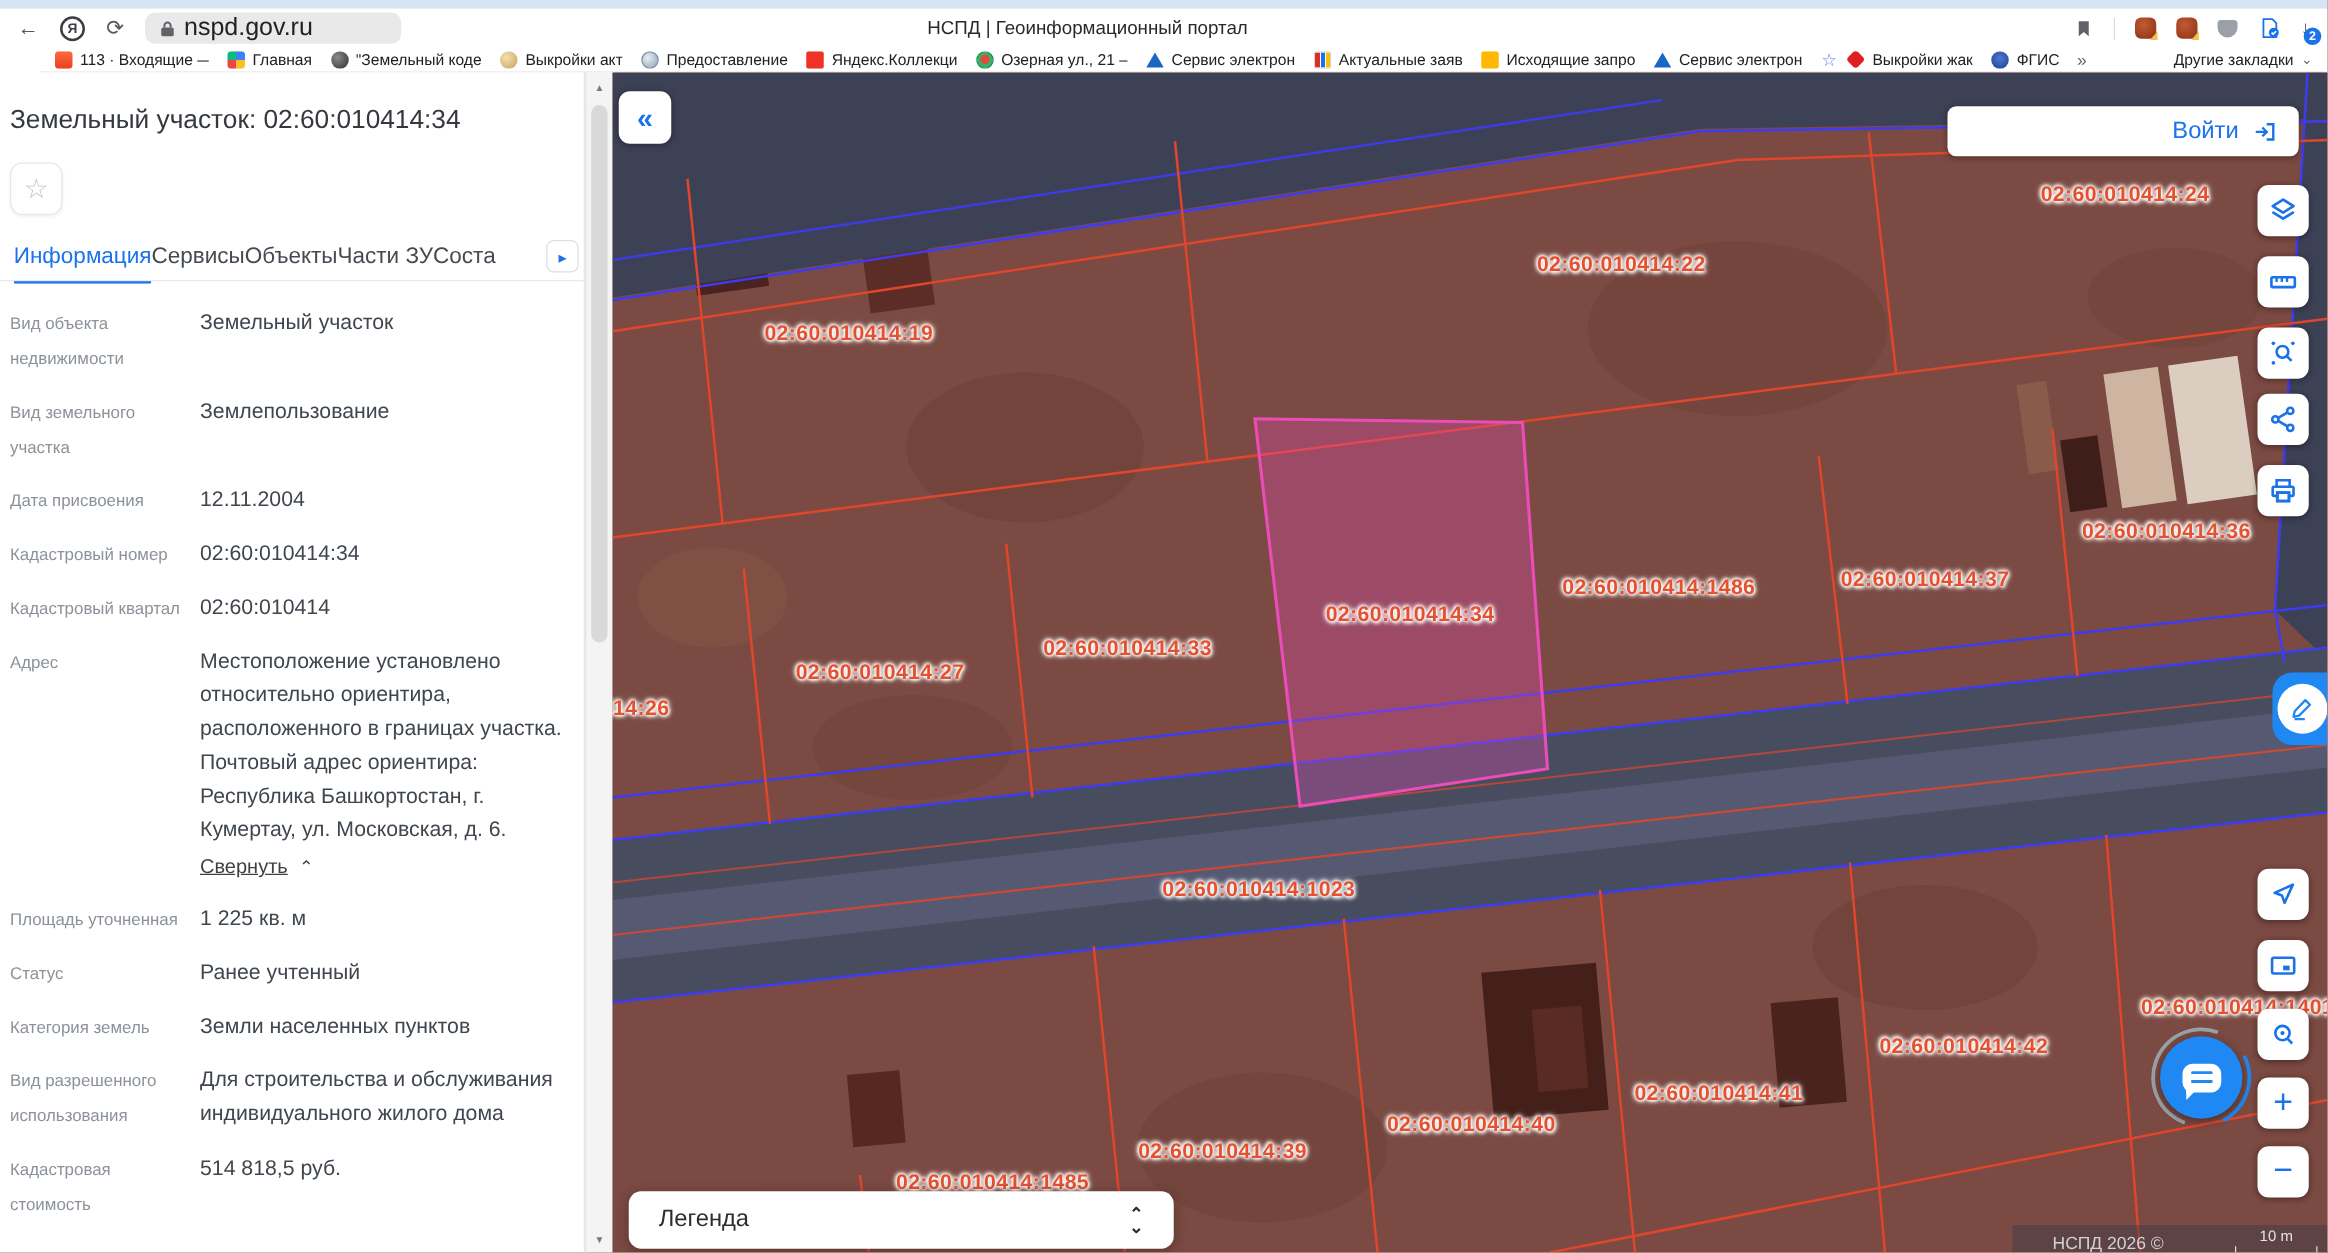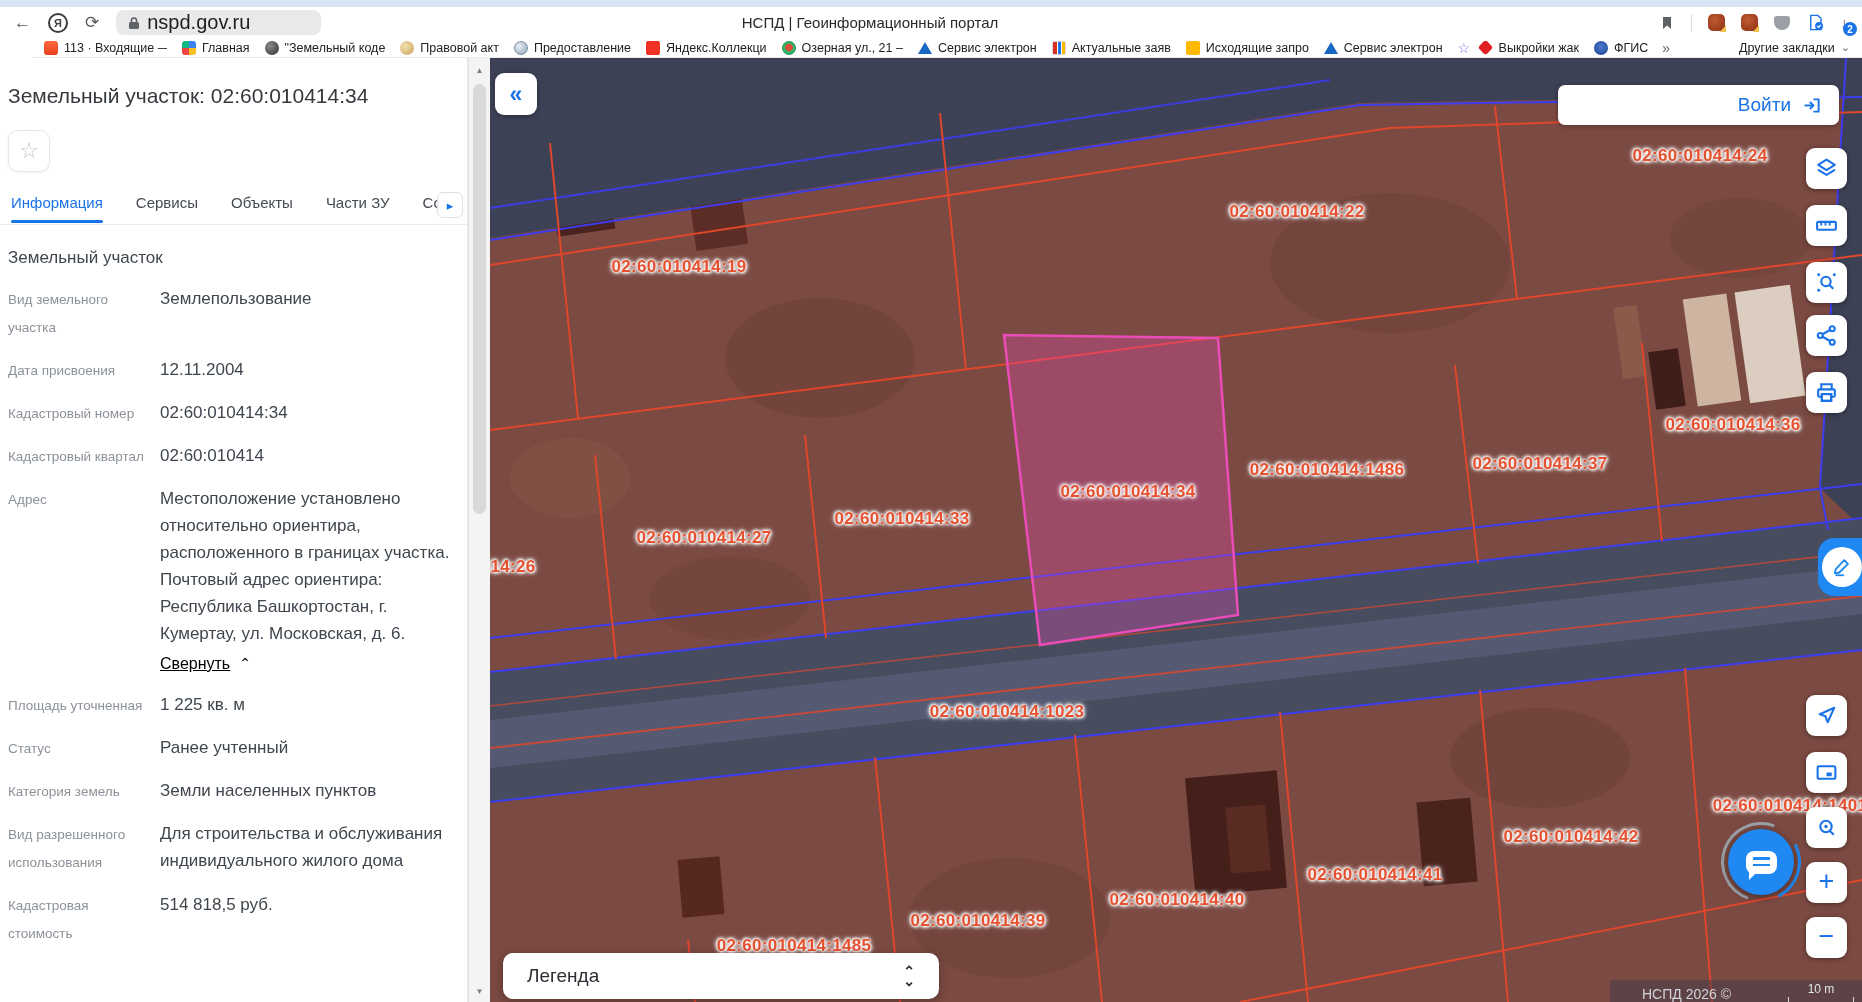--- a/index.html
+++ b/index.html
@@ -42,31 +42,31 @@
   .ic-red-mark { background:#e02020; border-radius:3px; transform:rotate(45deg); width:11px; height:11px; margin:0 2px; }
   .ic-crest { background:radial-gradient(circle at 50% 40%, #4a7bd0, #1d3f8f); border-radius:50%; }
   .bm-overflow { margin-left:14px; color:#5f6368; font-size:14px; cursor:pointer; }
   .bm-right { margin-left:auto; display:flex; align-items:center; gap:6px; cursor:pointer; flex:none; }
   .bm-right .chev { font-size:11px; color:#5f6368; }
 
   
   .panel { position:absolute; top:58px; left:0; width:468px; height:944px; background:#fff; border-right:1px solid #e8e8e8; overflow:hidden; }
   .panel-title { position:absolute; left:8px; top:26px; font-size:21px; color:#35393d; }
   .star-btn { position:absolute; left:8px; top:72px; width:42px; height:42px; border:1px solid #e3e7ea; border-radius:10px; box-shadow:0 1px 3px rgba(0,0,0,.06); display:flex; align-items:center; justify-content:center; font-size:22px; color:#bfc6cd; cursor:pointer; background:#fff; }
-  .tabs { position:absolute; left:11px; top:136px; display:flex; gap:33px; font-size:15px; color:#454b52; white-space:nowrap; width:440px; overflow:hidden; }
+  .tabs { position:absolute; left:11px; top:136px; display:flex; font-size:18px; color:#454b52; white-space:nowrap; width:440px; overflow:hidden; }
   .ptab { position:relative; padding-bottom:12px; cursor:pointer; }
   .ptab.active { color:#1a73e8; }
   .ptab.active::after { content:""; position:absolute; left:0; right:0; bottom:0; height:3px; border-radius:2px; background:#1a73e8; }
   .tabs-more { position:absolute; left:437px; top:134px; width:26px; height:26px; border:1px solid #dbe0e5; border-radius:6px; color:#1a73e8; display:flex; align-items:center; justify-content:center; font-size:13px; cursor:pointer; background:#fff; }
   .tabs-divider { position:absolute; left:0; top:166px; width:100%; height:1px; background:#e8ebee; }
   .fields { position:absolute; left:8px; right:4px; top:186px; bottom:0; overflow:hidden; }
   .field-row { display:flex; margin-bottom:14px; }
   .f-label { width:152px; flex:none; font-size:13.5px; color:#8c929a; line-height:28px; padding-top:1px; padding-right:8px; }
   .f-value { flex:1; font-size:17px; color:#3f464e; line-height:27px; }
-  .collapse-link { display:inline-flex; align-items:center; gap:9px; color:#000000; font-size:16px; margin-top:3px; cursor:pointer; }
+  .collapse-link { display:inline-flex; align-items:center; gap:9px; color:#404040; font-size:16px; margin-top:3px; cursor:pointer; }
   .collapse-link span:first-child { text-decoration:underline; }
   .cchev { font-size:14px; }
 
   
   .vscroll { position:absolute; left:468px; top:58px; width:22px; height:944px; background:#f4f4f4; border-left:1px solid #e3e3e3; }
   .vs-up, .vs-down { position:absolute; left:0; width:100%; text-align:center; font-size:8px; color:#7a7a7a; cursor:pointer; }
   .vs-up { top:8px; } .vs-down { bottom:6px; }
   .vs-thumb { position:absolute; left:4px; top:26px; width:13px; height:430px; background:#d9d9d9; border-radius:7px; cursor:pointer; }
 
   
@@ -144,21 +144,21 @@
         <div class="bm-item">
           <span class="bm-ic ic-grid"></span>
           <span class="bm-label">Главная</span>
         </div>
         <div class="bm-item">
           <span class="bm-ic ic-dark-badge"></span>
           <span class="bm-label">"Земельный коде</span>
         </div>
         <div class="bm-item">
           <span class="bm-ic ic-beige-badge"></span>
-          <span class="bm-label">Правовой акт</span>
+          <span class="bm-label">Выкройки акт</span>
         </div>
         <div class="bm-item">
           <span class="bm-ic ic-globe"></span>
           <span class="bm-label">Предоставление</span>
         </div>
         <div class="bm-item">
           <span class="bm-ic ic-red-square"></span>
           <span class="bm-label">Яндекс.Коллекци</span>
         </div>
         <div class="bm-item">
@@ -205,20 +205,21 @@
         <div class="ptab active">Информация</div>
         <div class="ptab">Сервисы</div>
         <div class="ptab">Объекты</div>
         <div class="ptab">Части ЗУ</div>
         <div class="ptab">Соста</div>
       </div>
     <div class="tabs-more">▸</div>
     <div class="tabs-divider"></div>
     <div class="fields" id="fields">
         <div class="field-row">
+          <div class="f-label">Вид объекта недвижимости</div>
           <div class="f-value">
             <div>Земельный участок</div>
           </div>
         </div>
         <div class="field-row">
           <div class="f-label">Вид земельного участка</div>
           <div class="f-value">
             <div>Землепользование</div>
           </div>
         </div>

